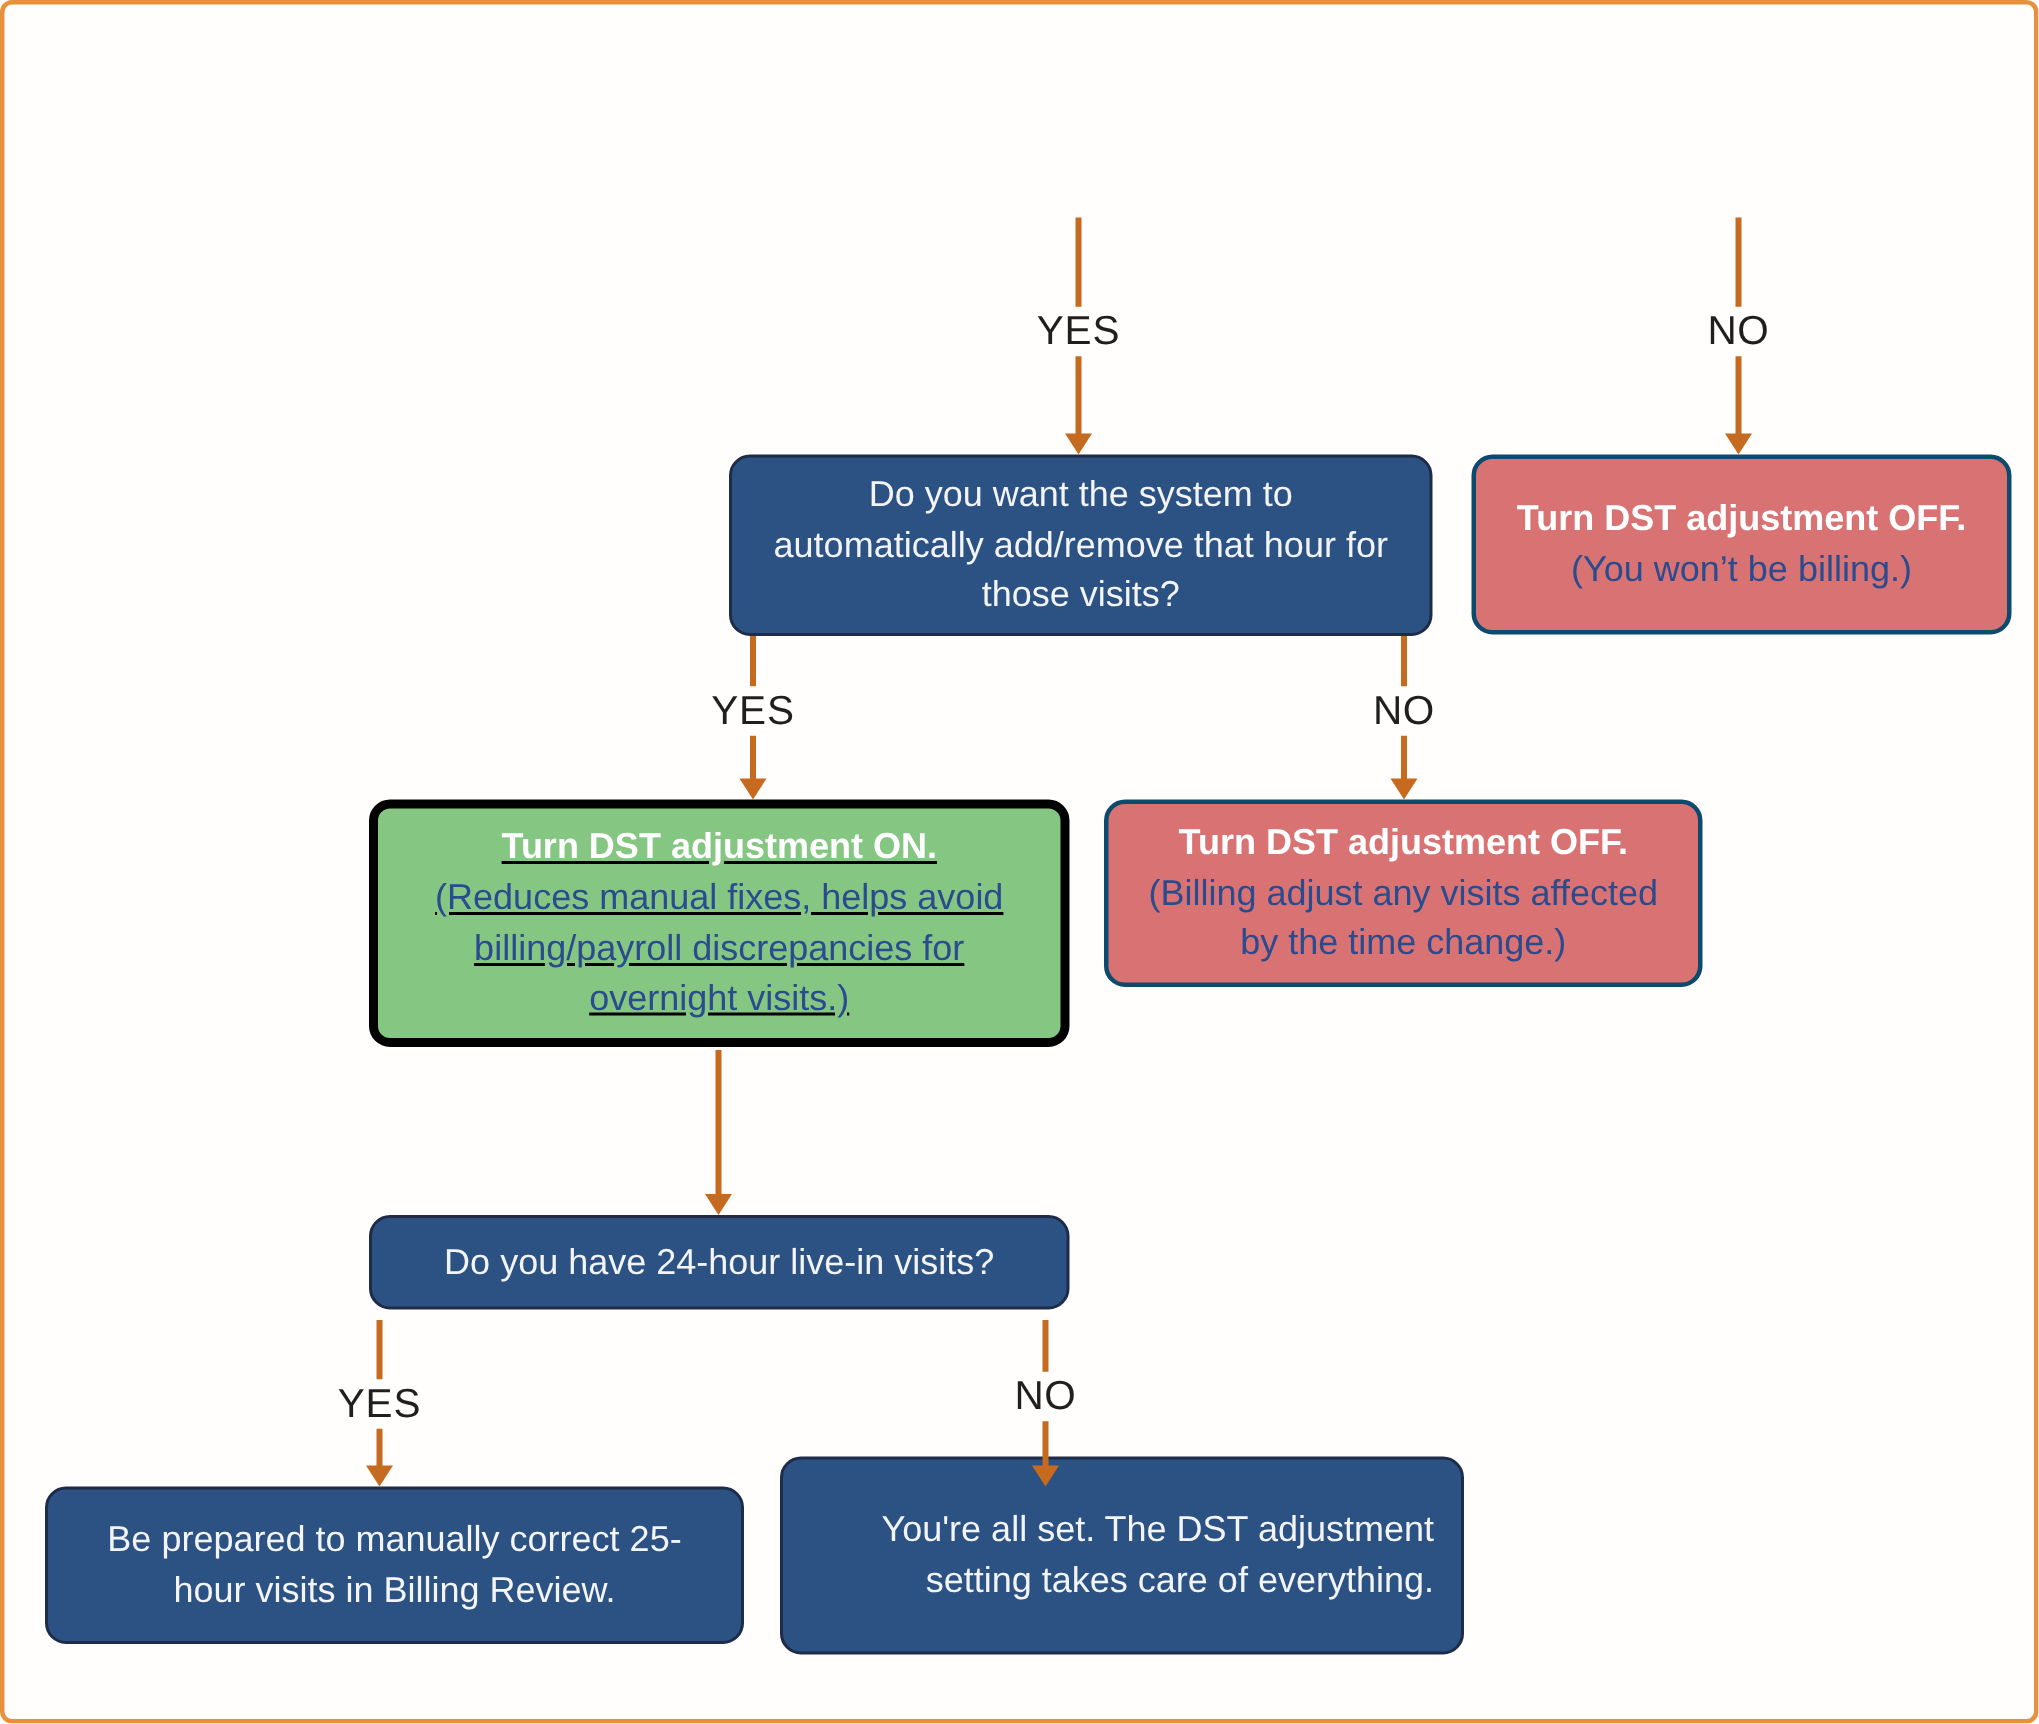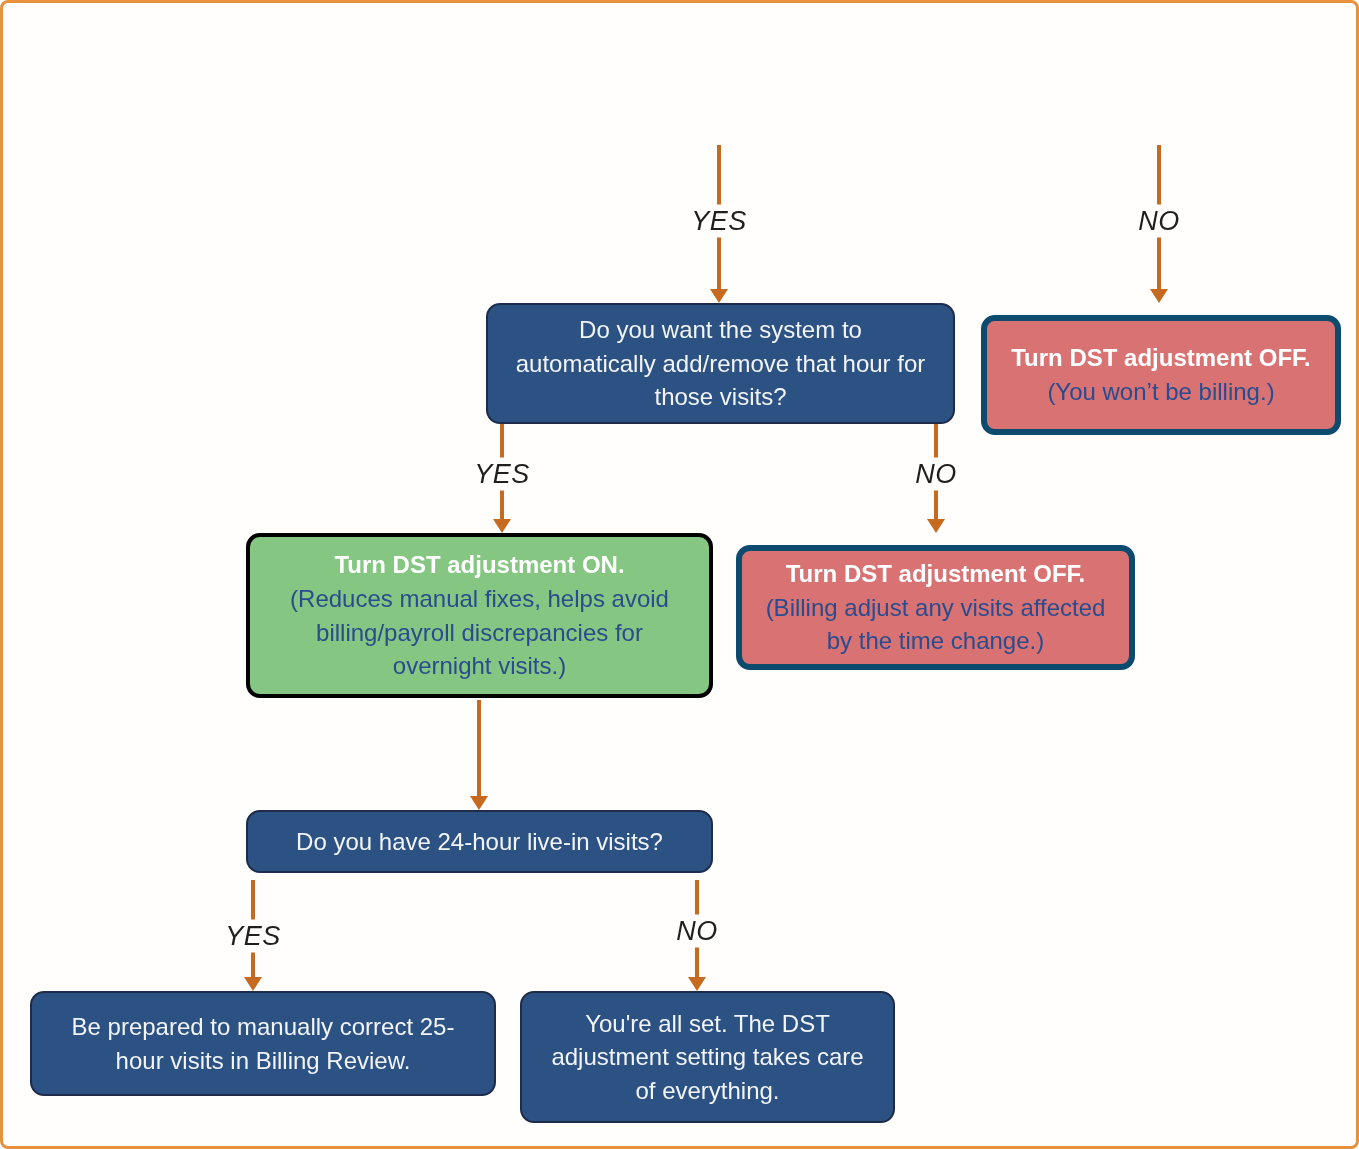--- a/index.html
+++ b/index.html
@@ -7,48 +7,48 @@
   .canvas{
     position:relative;width:1359px;height:1149px;box-sizing:border-box;
     background:#fffefd;border:3px solid #e8913d;border-radius:8px;overflow:hidden;
   }
   .node{
     position:absolute;box-sizing:border-box;border-radius:14px;
     display:flex;flex-direction:column;justify-content:center;align-items:center;
     text-align:center;padding:8px 18px;line-height:1.4;
   }
   .node.blue{background:#2c5284;border:2px solid #1e2b49;color:#f2f4f7;font-size:24px;}
-  .node.red{background:#d97373;border:6px solid #0c4a6e;margin-top:12px;}
-  .node.green{background:#85c683;border:4px solid #000000;}
+  .node.red{background:#d97373;border:3px solid #0c4a6e;}
+  .node.green{background:#85c683;border:6px solid #000000;text-decoration:underline;}
   .node .title{color:#ffffff;font-weight:bold;font-size:24px;}
   .node .subtitle{color:#2a4b8d;font-size:24px;}
   
   #q1  {left:700px;top:24px; width:468px;height:118px;}
   #q2  {left:483px;top:300px;width:469px;height:121px;}
   #off1{left:978px;top:300px;width:360px;height:120px;}
   #on  {left:243px;top:530px;width:467px;height:165px;}
   #off2{left:733px;top:530px;width:399px;height:125px;}
   #q3  {left:243px;top:807px;width:467px;height:63px;}
   #end1{left:27px; top:988px;width:466px;height:105px;}
-  #end2{left:517px;top:988px;width:375px;height:132px;}
+  #end2{left:517px;top:968px;width:456px;height:132px;text-align:right;}
   
   .arrow{position:absolute;width:0;}
   .arrow .shaft{
     position:absolute;left:-2px;top:0;width:4px;background:#c56a1e;
     height:calc(100% - 13px);
   }
   .arrow .head{
     position:absolute;left:-9px;bottom:0;width:0;height:0;
     border-left:9px solid transparent;border-right:9px solid transparent;
     border-top:14px solid #c56a1e;
   }
   .edge-label{
     position:absolute;transform:translate(-50%,-50%);
     background:#fffefd;color:#1f1f1f;font-size:27px;letter-spacing:0.5px;
-    padding:1px 8px;white-space:nowrap;font-style:italic;
+    padding:1px 8px;white-space:nowrap;
   }
   #a-q1-yes{left:716px; top:142px;height:158px;}
   #a-q1-no {left:1156px;top:142px;height:158px;}
   #a-q2-yes{left:499px; top:421px;height:109px;}
   #a-q2-no {left:933px; top:421px;height:109px;}
   #a-on-q3 {left:476px; top:697px;height:110px;}
   #a-q3-yes{left:250px; top:877px;height:111px;}
   #a-q3-no {left:694px; top:877px;height:111px;}
   #l-q1-yes{left:716px; top:218px;}
   #l-q1-no {left:1156px;top:218px;}

